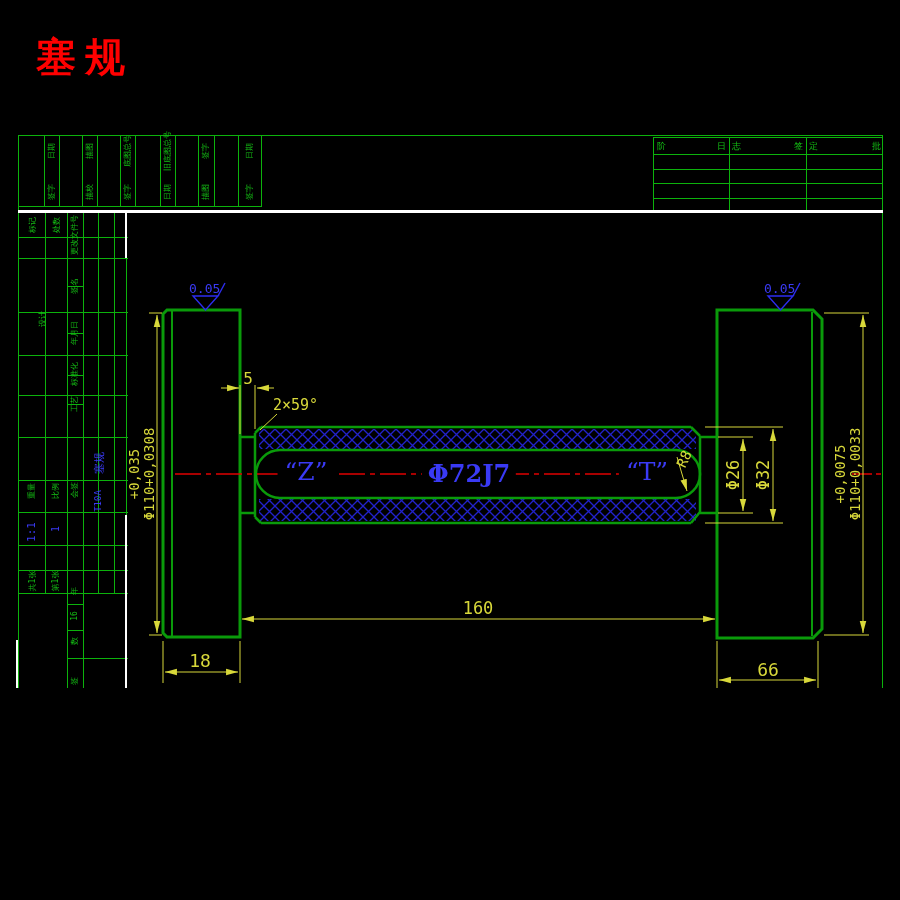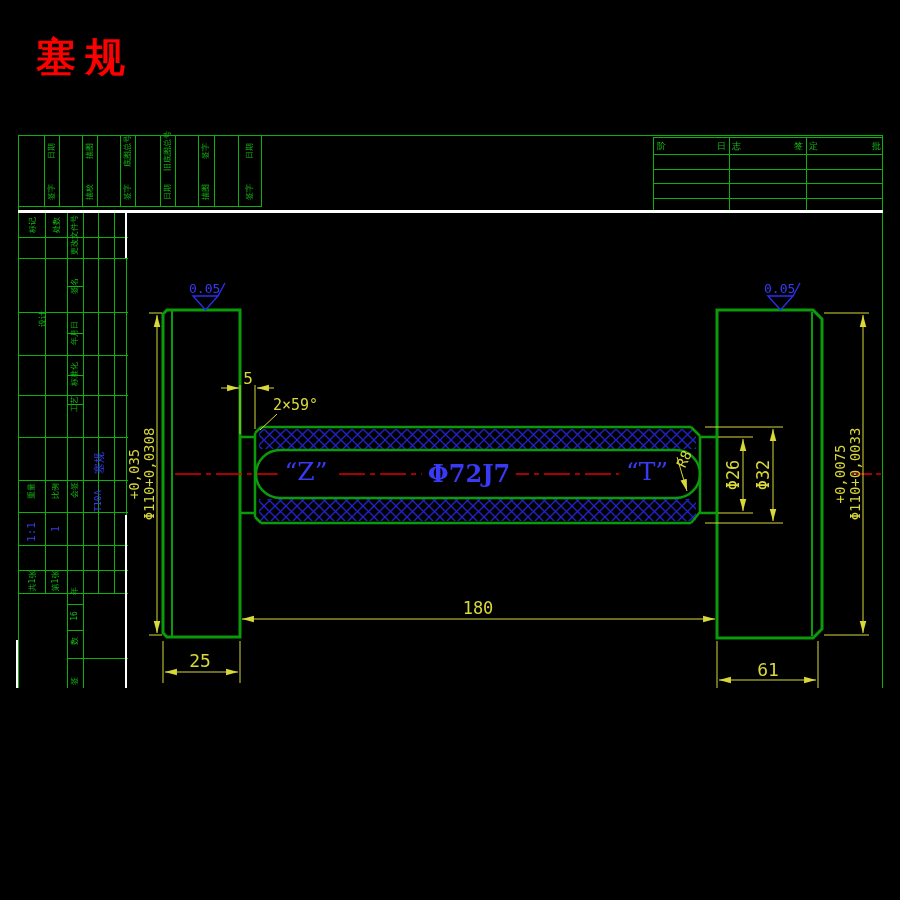--- a/index.html
+++ b/index.html
@@ -221,23 +221,23 @@
       <path d="M768,296 L793,296 L780.5,310 Z"></path>
       <line x1="793" y1="296" x2="800" y2="283"></line>
     </g>
   </svg>
 
   <div class="t blue" style="left:189px;top:281px;font-size:13px;">0.05</div>
   <div class="t blue" style="left:764px;top:281px;font-size:13px;">0.05</div>
 
   <div class="t ctr" style="left:248px;top:369px;font-size:16px;">5</div>
   <div class="t" style="left:273px;top:396px;font-size:15px;">2×59°</div>
-  <div class="t ctr" style="left:478px;top:598px;font-size:17px;">180</div>
-  <div class="t ctr" style="left:200px;top:650px;font-size:18px;">25</div>
-  <div class="t ctr" style="left:768px;top:659px;font-size:18px;">61</div>
+  <div class="t ctr" style="left:478px;top:598px;font-size:17px;">160</div>
+  <div class="t ctr" style="left:200px;top:650px;font-size:18px;">18</div>
+  <div class="t ctr" style="left:768px;top:659px;font-size:18px;">66</div>
 
   <div class="t cc blue serif" style="left:469px;top:473px;font-size:24px;font-weight:bold;background:#000;padding:0 6px;">Φ72J7</div>
   <div class="t cc blue serif" style="left:306px;top:471px;font-size:25px;background:#000;padding:0 7px;">“Z”</div>
   <div class="t cc blue serif" style="left:647px;top:471px;font-size:25px;background:#000;padding:0 7px;">“T”</div>
 
   <div class="t" style="left:684px;top:459px;font-size:14px;transform:translate(-50%,-50%) rotate(-65deg);">R8</div>
   <div class="t rot" style="left:733px;top:475px;font-size:17px;">Φ26</div>
   <div class="t rot" style="left:763px;top:475px;font-size:17px;">Φ32</div>
 
   <div class="t rot" style="left:142px;top:474px;font-size:14px;line-height:15px;text-align:center;">

